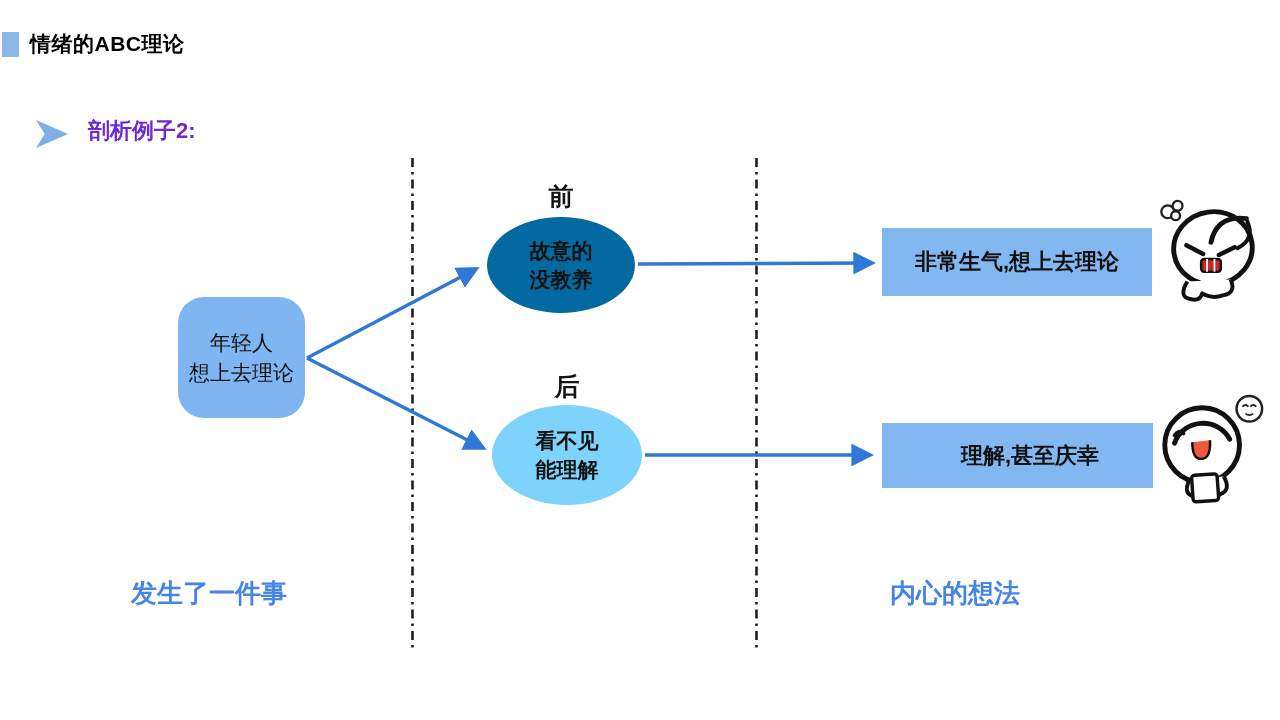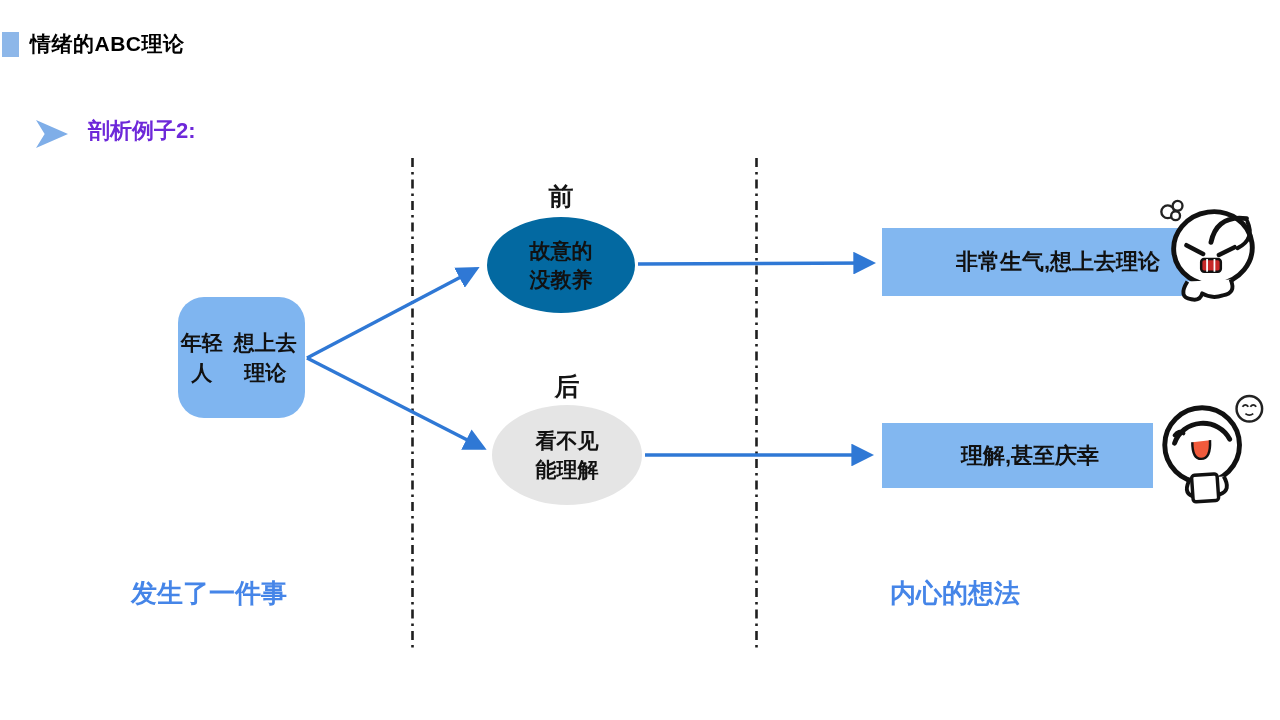--- a/index.html
+++ b/index.html
@@ -12,38 +12,38 @@
   .title-text  { position:absolute; left:30px; top:30px; font-size:21px; font-weight:700; color:#000000; letter-spacing:.5px; }
   .subtitle-arrow { position:absolute; left:36px; top:120px; width:32px; height:28px; background:#7FAEE8;
                     clip-path:polygon(0 0,100% 50%,0 100%,27% 50%); }
   .subtitle-text { position:absolute; left:77px; top:116px; font-size:22px; font-weight:700; color:#6d28d9;margin-left:11px; }
 
   
   .connector-layer { position:absolute; left:0; top:0; width:1280px; height:720px; pointer-events:none; }
 
   
   .event-box { position:absolute; left:178px; top:297px; width:127px; height:121px; background:#7FB5F0;
-               border-radius:26px; display:flex; flex-direction:row; justify-content:center; align-items:center;
-               font-size:21px; font-weight:700; line-height:30px; text-align:center; }
+               border-radius:26px; display:flex; flex-direction:column; justify-content:center; align-items:center;
+               font-size:21px; font-weight:400; line-height:30px; text-align:center; }
 
   
   .tag { position:absolute; font-size:25px; font-weight:600; color:#141414; width:162px; text-align:center; }
   .tag-before { left:480px; top:180px; }
   .tag-after  { left:486px; top:370px; }
 
   
   .ellipse { position:absolute; border-radius:50%; display:flex; flex-direction:column; justify-content:center;
              align-items:center; font-size:21px; font-weight:600; line-height:29px; text-align:center; }
   .ellipse-green { left:487px; top:217px; width:148px; height:96px;  background:#0369a1; }
-  .ellipse-red   { left:492px; top:405px; width:150px; height:100px; background:#e5e5e5; }
+  .ellipse-red   { left:492px; top:405px; width:150px; height:100px; background:#7dd3fc; }
 
   
   .result-box { position:absolute; background:#82B7F0; display:flex; align-items:center; justify-content:center;
                 font-size:22px; font-weight:600; text-align:center; }
-  .result-1 { left:882px; top:228px; width:270px; height:68px;padding-left:41px; }
+  .result-1 { left:882px; top:228px; width:270px; height:68px; }
   .result-2 { left:882px; top:423px; width:246px; height:65px;padding-left:25px; }
 
   
   .emo { position:absolute; }
   .emo-angry { left:1152px; top:197px; width:118px; height:118px; }
   .emo-happy { left:1150px; top:392px; width:120px; height:118px; }
 
   
   .col-label { position:absolute; top:576px; width:260px; font-size:26px; font-weight:600;
                color:#4585E8; }

